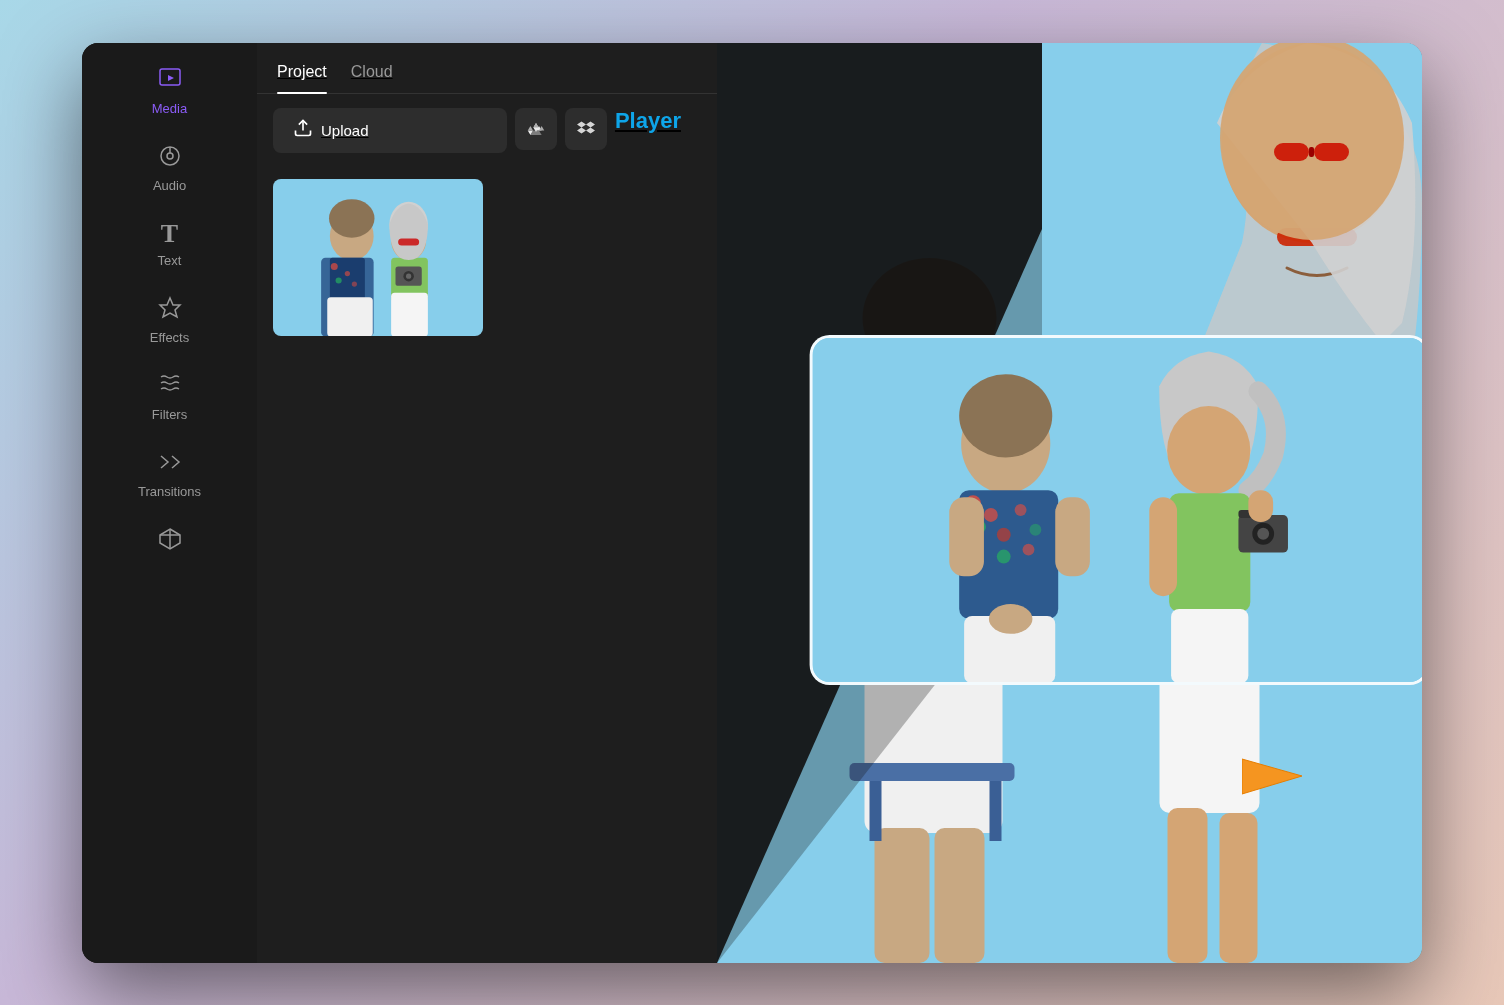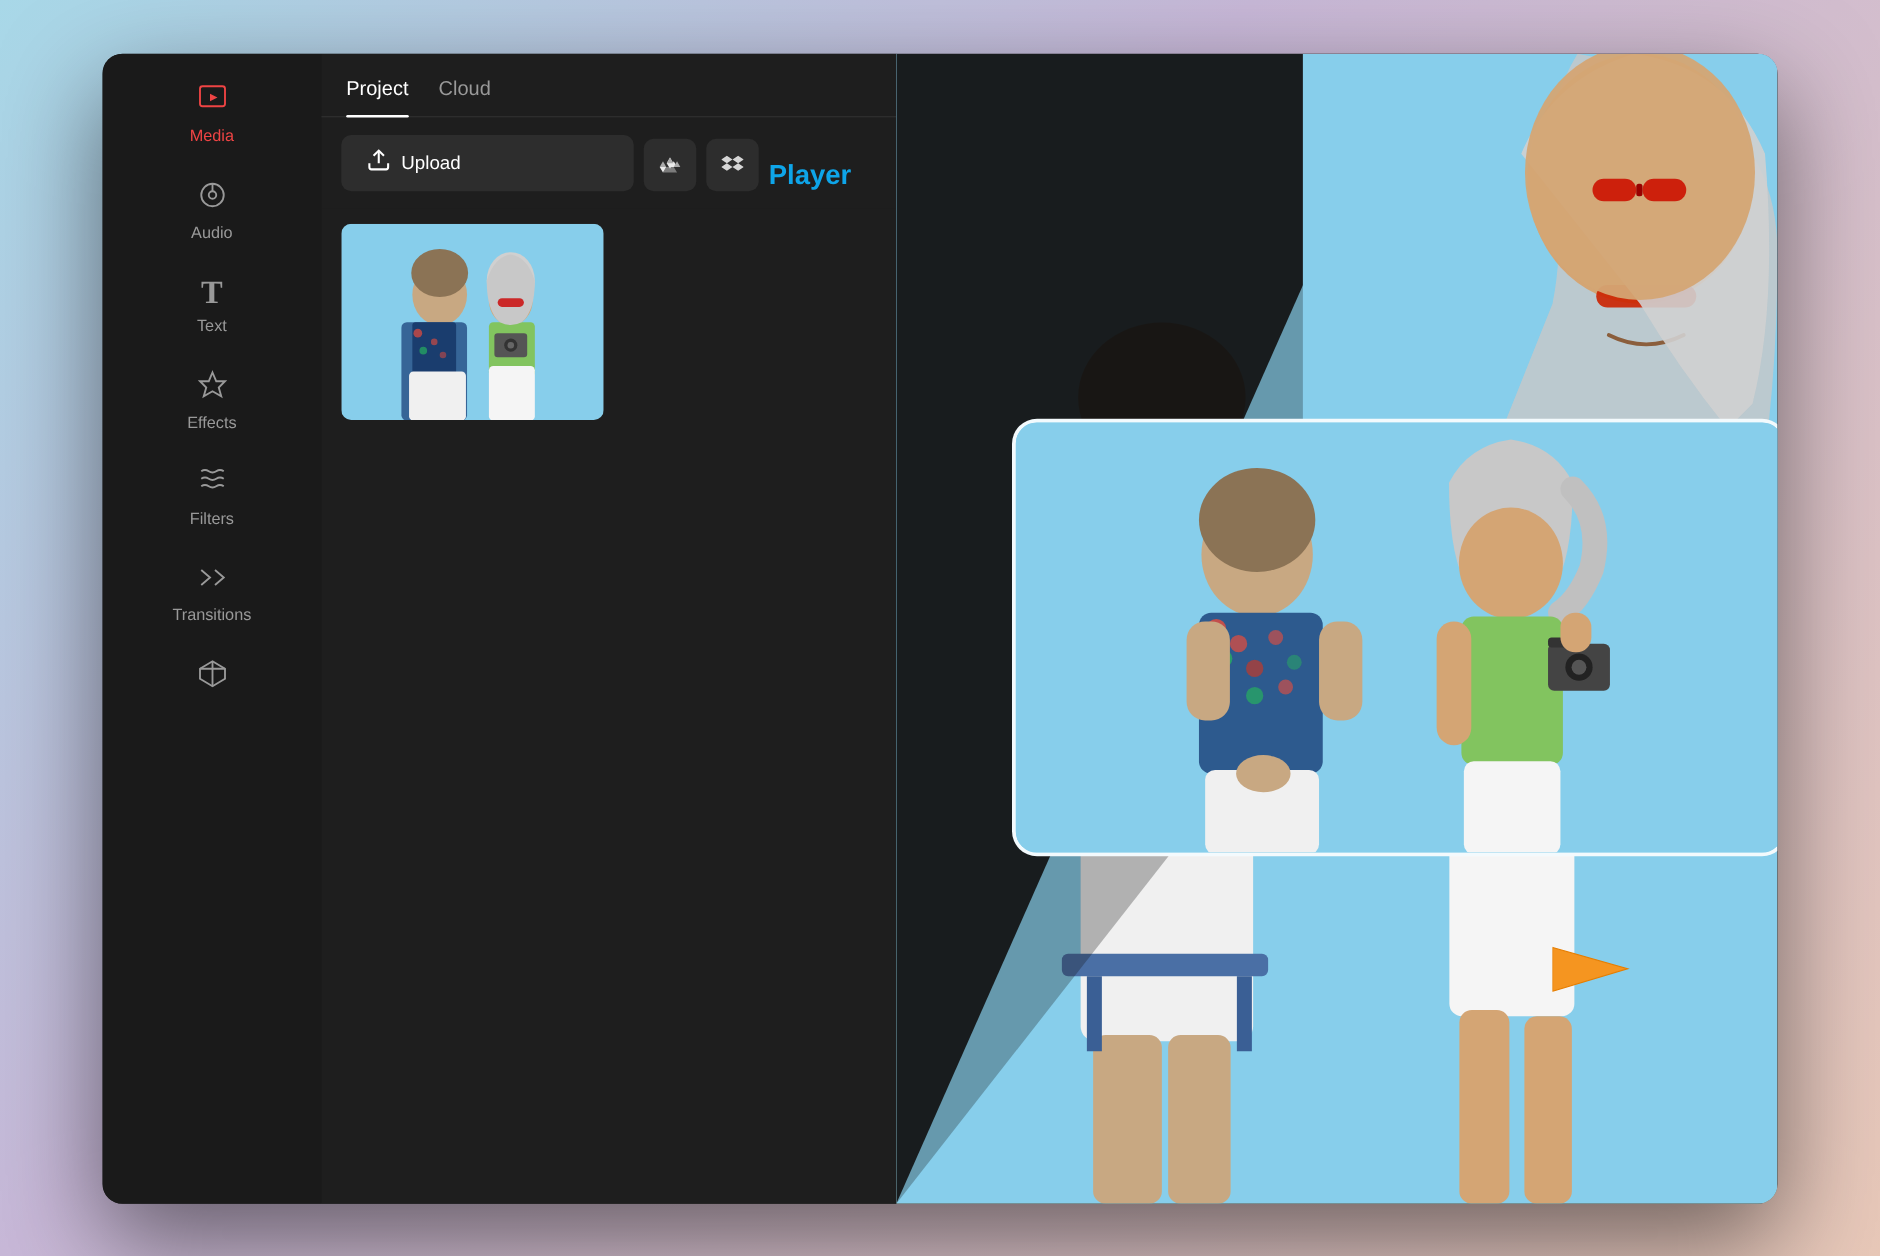--- a/index.html
+++ b/index.html
@@ -43,40 +43,41 @@
       display: flex;
       flex-direction: column;
       align-items: center;
       padding: 14px 0;
       cursor: pointer;
       color: #999;
       gap: 6px;
     }
 
     .sidebar-item.active {
-      color: #ef4444;
+      color: #8b5cf6;
     }
 
     .sidebar-item .icon {
       font-size: 22px;
       line-height: 1;
     }
 
     .sidebar-item .label {
       font-size: 13px;
       font-weight: 400;
     }
 
     
     .media-panel {
       width: 460px;
       background: #1e1e1e;
       display: flex;
       flex-direction: column;
       flex-shrink: 0;
+      text-decoration: underline;
     }
 
     
     .tabs {
       display: flex;
       padding: 20px 20px 0;
       gap: 24px;
       border-bottom: 1px solid #333;
     }
 
@@ -196,21 +197,21 @@
       top: 0;
       left: 0;
       width: 100%;
       height: 100%;
       background: linear-gradient(180deg, #a8d4e8 0%, #87ceeb 50%, #b8d4c0 100%);
     }
 
     
     .toolbar-row {
       display: flex;
-      align-items: flex-end;
+      align-items: flex-start;
       padding: 14px 16px;
       gap: 8px;
       background: #1e1e1e;
     }
   </style>
 </head>
 <body>
 
 <div class="app-window">
 

